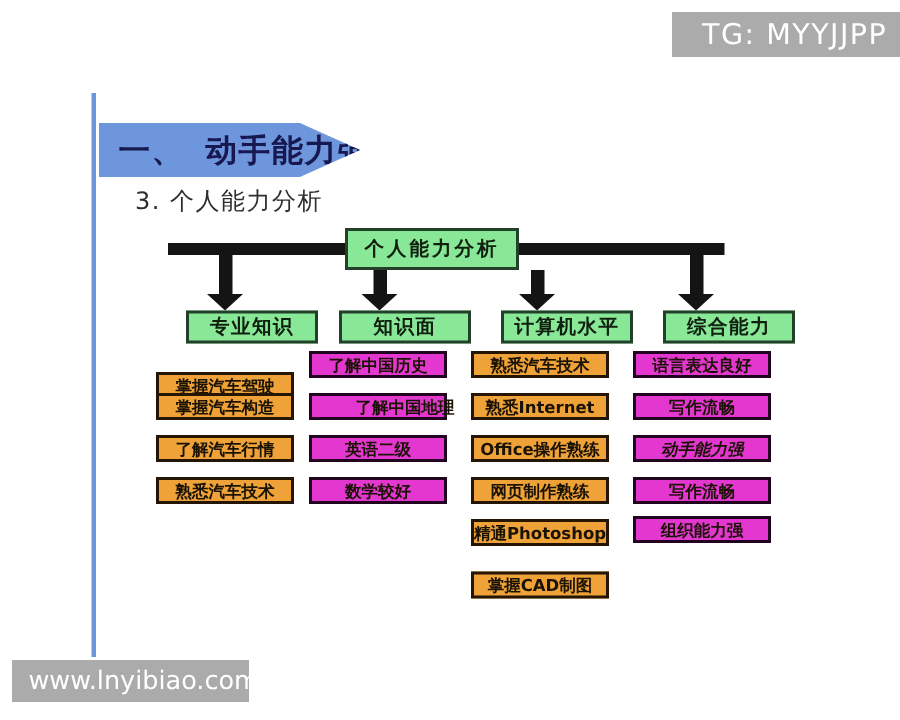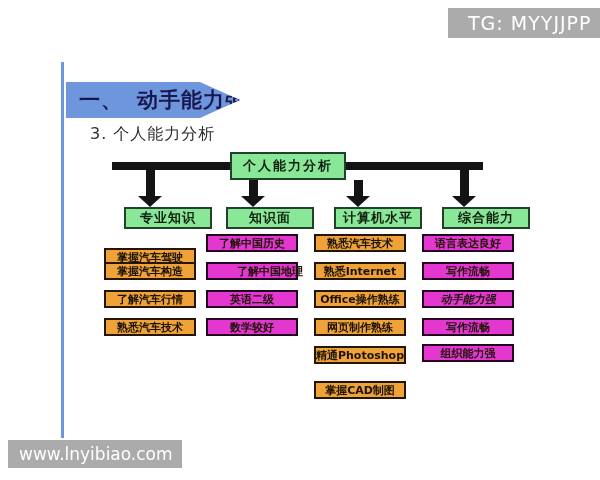--- a/index.html
+++ b/index.html
@@ -7,21 +7,21 @@
     position:relative;width:600px;height:480px;background:#ffffff;overflow:hidden;
     font-family:"DejaVu Sans",sans-serif;
   }
   
   .wm-top{
     position:absolute;left:448px;top:8px;width:152px;height:30px;
     background:var(--gray);color:#ffffff;font-size:19px;line-height:30px;
     padding-left:20px;box-sizing:border-box;letter-spacing:1px;white-space:nowrap;
   }
   .wm-bottom{
-    position:absolute;left:8px;top:440px;width:174px;height:28px;
+    position:absolute;left:8px;top:440px;width:158px;height:28px;
     background:var(--gray);color:#ffffff;font-size:17px;line-height:28px;
     padding-left:11px;box-sizing:border-box;white-space:nowrap;
   }
   
   .vline{position:absolute;left:61px;top:62px;width:3px;height:376px;background:var(--blue);}
   
   .banner{
     position:absolute;left:66px;top:82px;width:174px;height:36px;
     background:var(--blue);
     clip-path:polygon(0 0,77% 0,100% 50%,77% 100%,0 100%);

